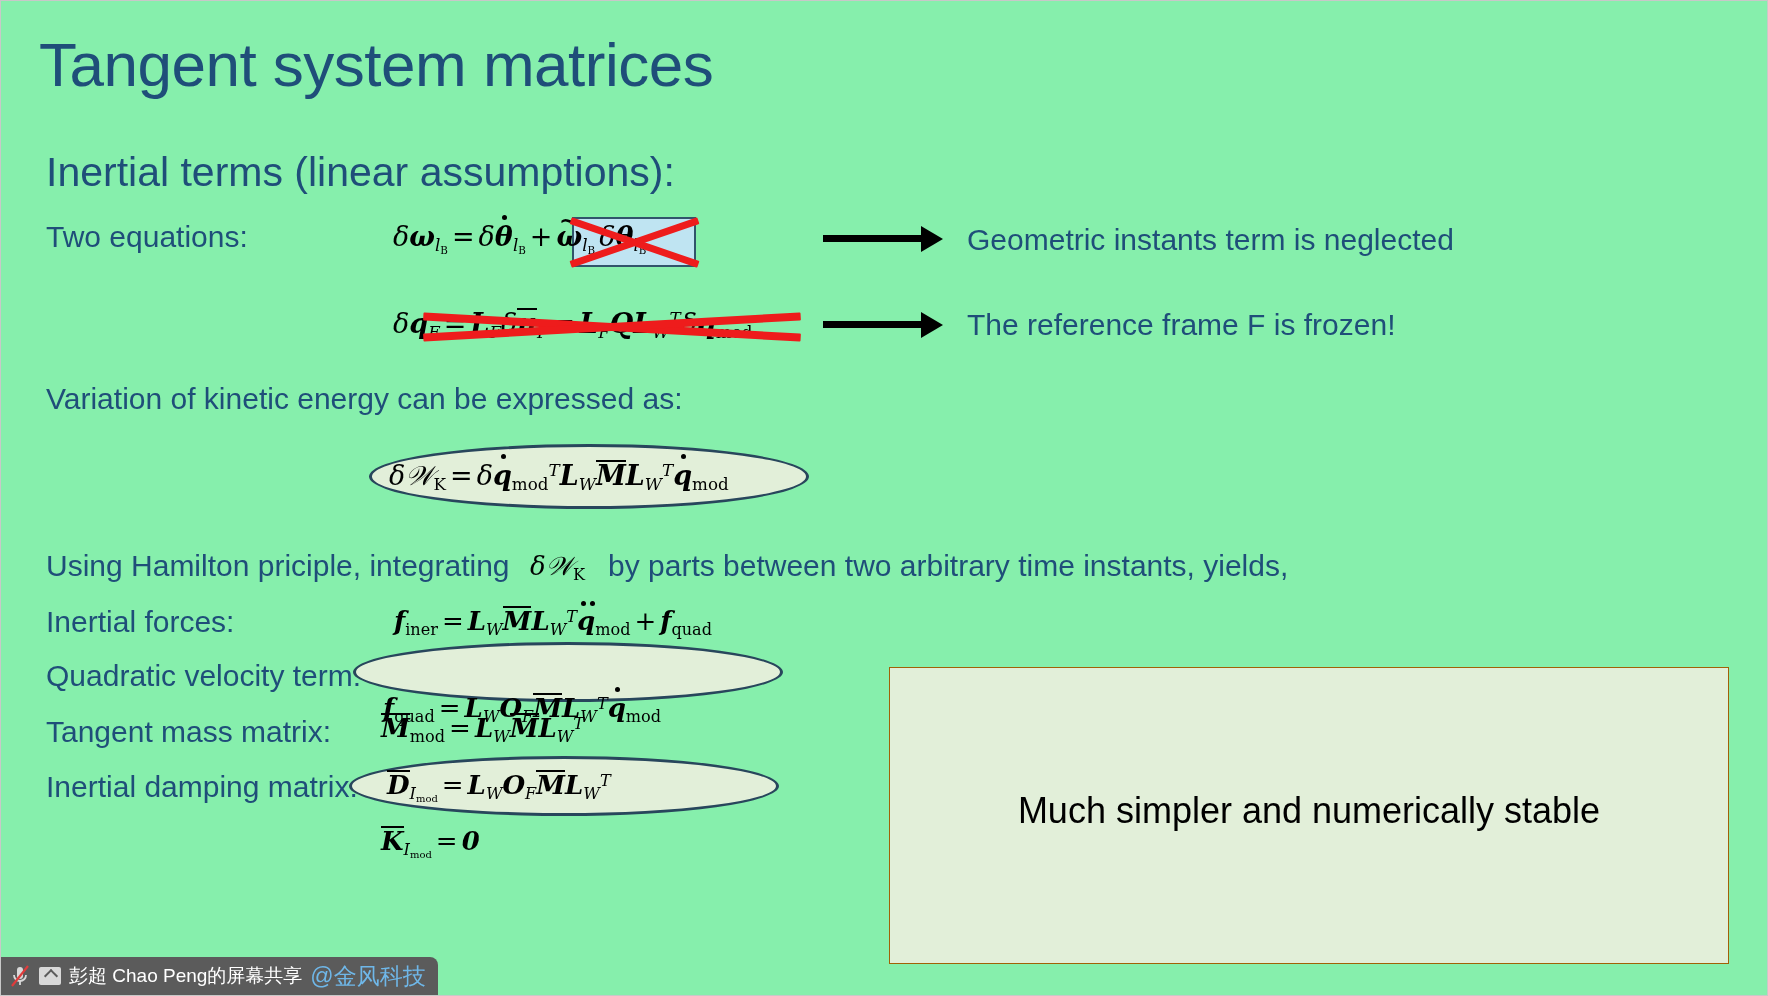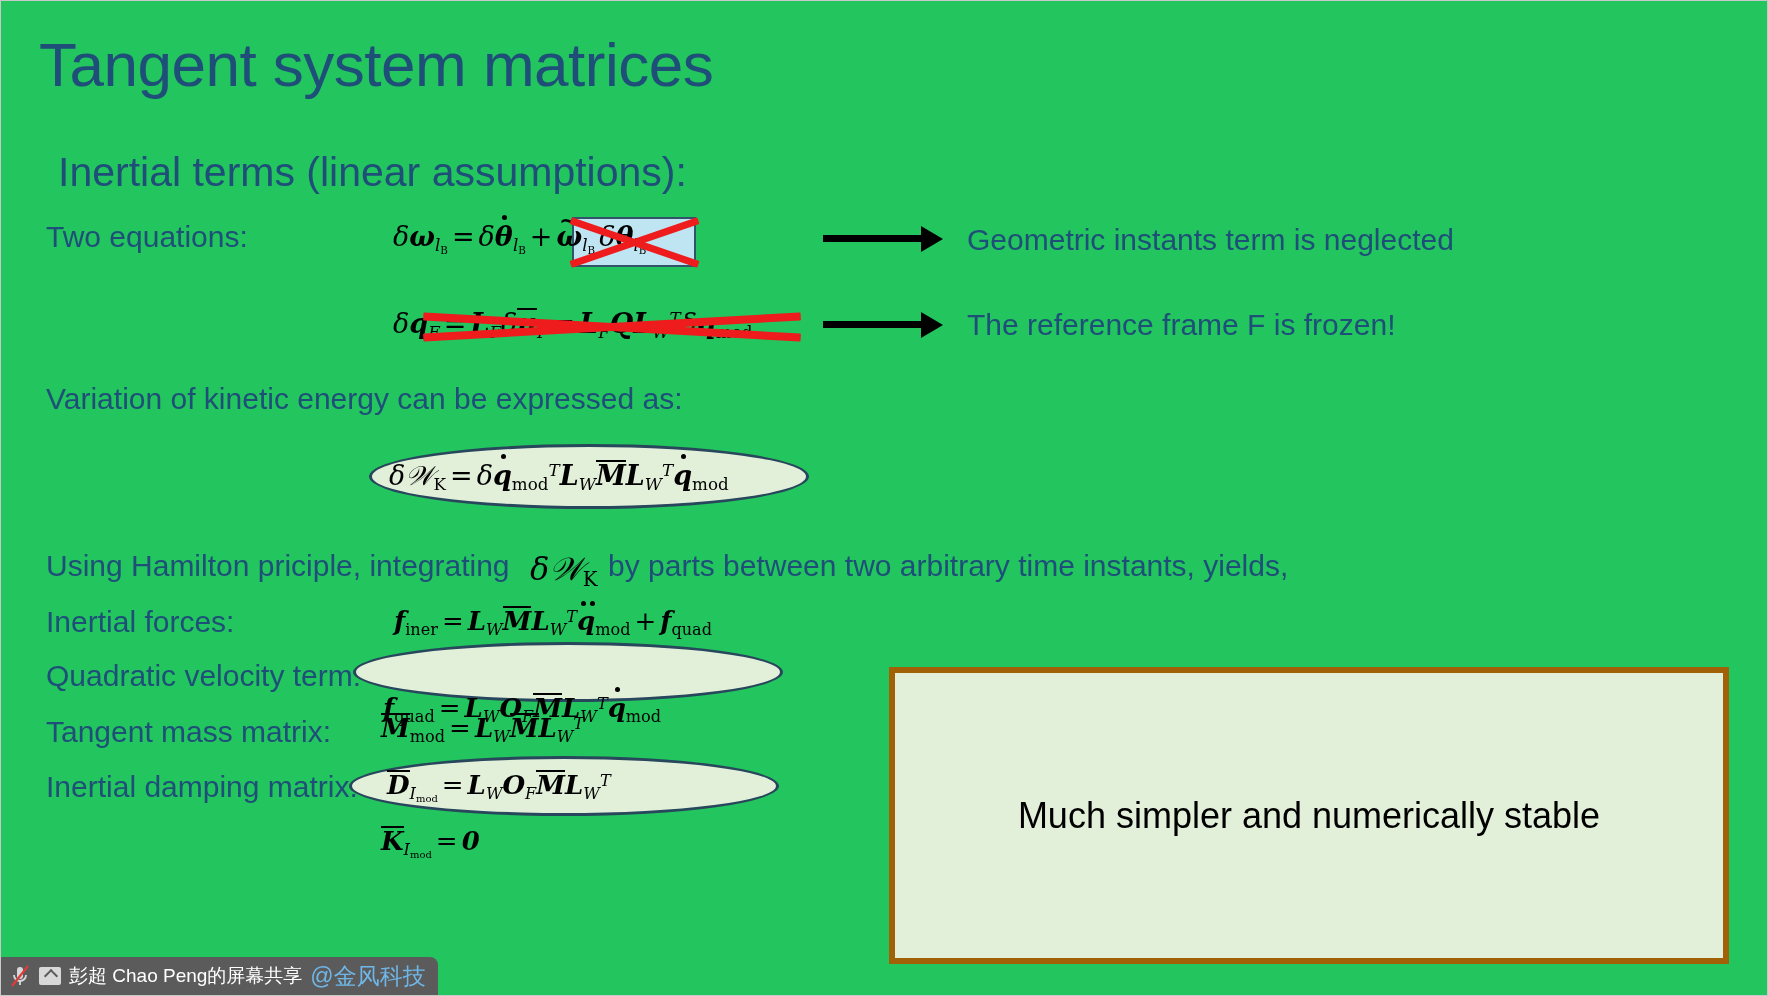--- a/index.html
+++ b/index.html
@@ -7,21 +7,21 @@
     padding: 0;
     background: #ffffff;
   }
   body {
     font-family: "Liberation Sans", sans-serif;
   }
   .screen {
     position: relative;
     width: 1768px;
     height: 996px;
-    background: #22c55e;
+    background: #86efac;
     overflow: hidden;
     border: 1px solid #c8c8c8;
     box-sizing: border-box;
   }
   
   .slide-title {
     position: absolute;
     left: 38px;
     top: 28px;
     font-size: 62px;
@@ -29,21 +29,20 @@
     letter-spacing: -0.5px;
     white-space: nowrap;
   }
   .section-heading {
     position: absolute;
     left: 45px;
     top: 148px;
     font-size: 41px;
     color: #1f4e79;
     white-space: nowrap;
-    margin-left: 12px;
   }
   .label {
     position: absolute;
     font-size: 30px;
     color: #1f4e79;
     white-space: nowrap;
   }
   .body-line {
     position: absolute;
     font-size: 30px;
@@ -163,21 +162,21 @@
     box-sizing: border-box;
   }
   
   .green-box {
     position: absolute;
     left: 888px;
     top: 666px;
     width: 840px;
     height: 297px;
     background: #e2efd9;
-    border: 6px solid #a16207;
+    border: 1px solid #a16207;
     box-sizing: border-box;
   }
   .green-box-text {
     position: absolute;
     left: 0;
     right: 0;
     top: 122px;
     text-align: center;
     font-size: 36px;
     color: #000000;
@@ -260,21 +259,21 @@
   <div class="body-line" style="left:45px; top:381px;">Variation of kinetic energy can be expressed as:</div>
 
   <div class="body-line" style="left:966px; top:307px;">The reference frame F is frozen!</div>
 
   <div class="ellipse" style="left:368px; top:443px; width:440px; height:65px;"></div>
   <div class="math" style="left:388px; top:459px; font-size:27px;">
     <span class="v">δ<span style="font-family:'DejaVu Serif',serif;">𝒲</span><sub class="up">K</sub></span><span class="op">=</span><span class="v">δ<span class="dotacc bi">q</span><sub class="up">mod</sub><sup><i>T</i></sup></span><span class="bi">L</span><sub><i>W</i></sub><span class="ovl bi">M</span><span class="bi">L</span><sub><i>W</i></sub><sup><i>T</i></sup><span class="dotacc bi">q</span><sub class="up">mod</sub>
   </div>
 
   <div class="body-line" style="left:45px; top:548px;">Using Hamilton priciple, integrating</div>
-  <div class="math" style="left:529px; top:552px; font-size:32px;">
+  <div class="math" style="left:529px; top:552px; font-size:26px;">
     <span class="v">δ𝒲<sub class="up">K</sub></span>
   </div>
   <div class="body-line" style="left:607px; top:548px;">by parts between two arbitrary time instants, yields,</div>
 
   <div class="green-box">
     <div class="green-box-text">Much simpler and numerically stable</div>
   </div>
 
   <div class="label" style="left:45px; top:604px;">Inertial forces:</div>
   <div class="math" style="left:393px; top:605px; font-size:26px;">

